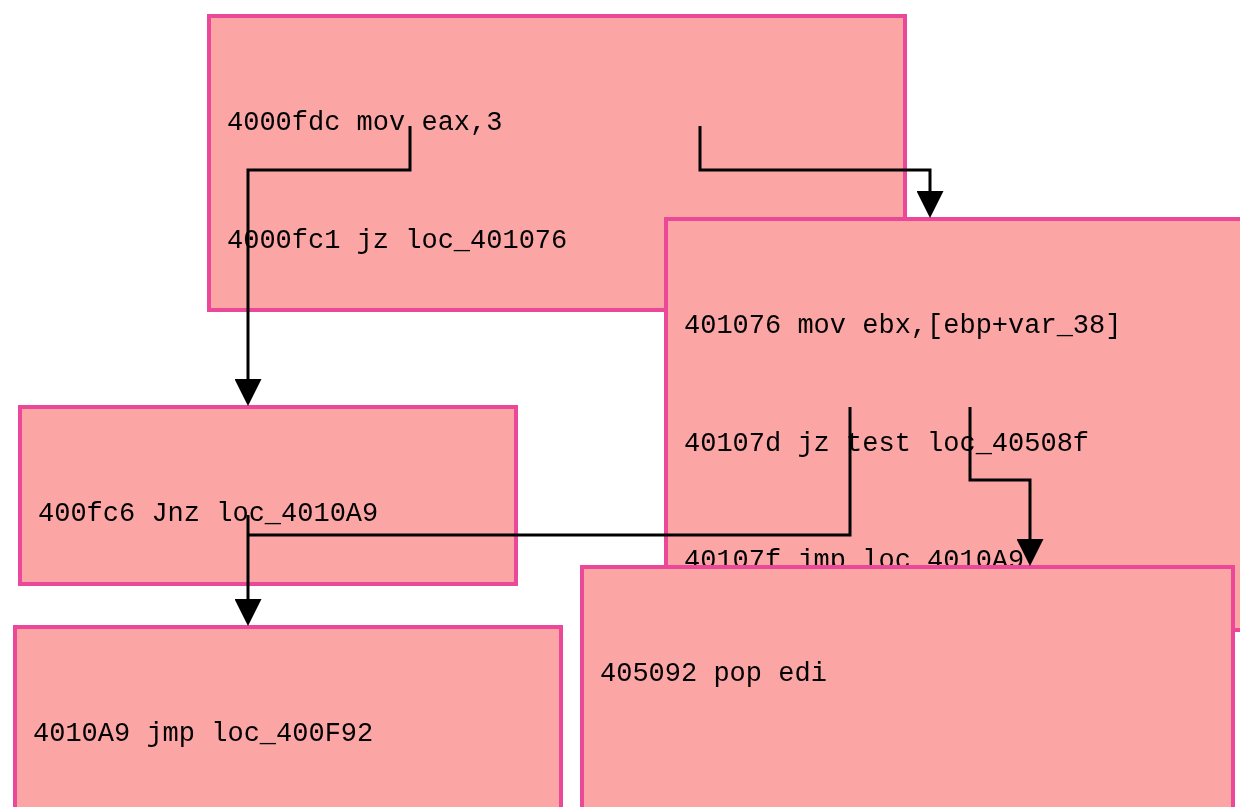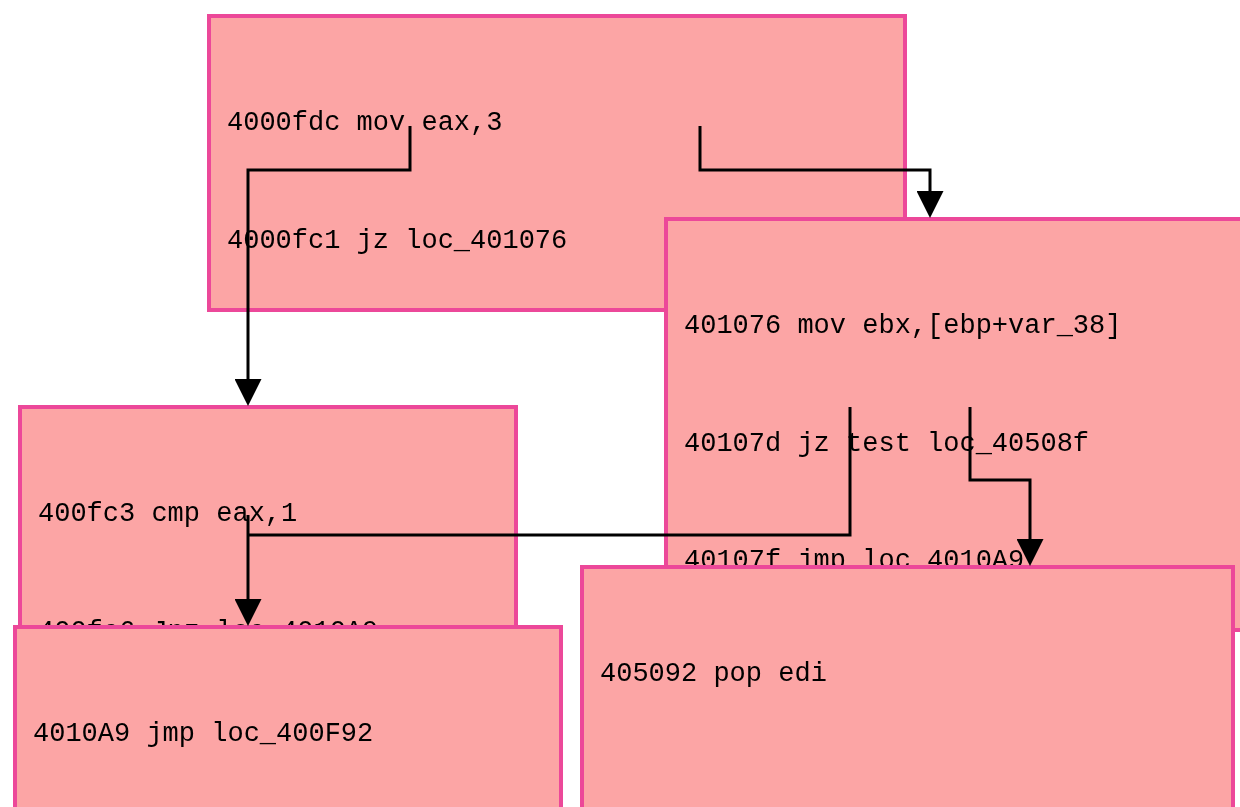--- a/index.html
+++ b/index.html
@@ -38,21 +38,20 @@
   <div>4000fc1 jz loc_401076</div>
 </div>
 
 <div class="block" style="left:664px; top:217px; width:658px;">
   <div>401076 mov ebx,[ebp+var_38]</div>
   <div>40107d jz test loc_40508f</div>
   <div>40107f jmp loc_4010A9</div>
 </div>
 
 <div class="block" style="left:18px; top:405px; width:500px;">
-  <div>400fc3 cmp eax,1</div>
   <div>400fc6 Jnz loc_4010A9</div>
 </div>
 
 <div class="block" style="left:13px; top:625px; width:550px;">
   <div>4010A9 jmp loc_400F92</div>
   
 </div>
 
 <div class="block" style="left:580px; top:565px; width:655px;">
   <div>405092 pop edi</div>

